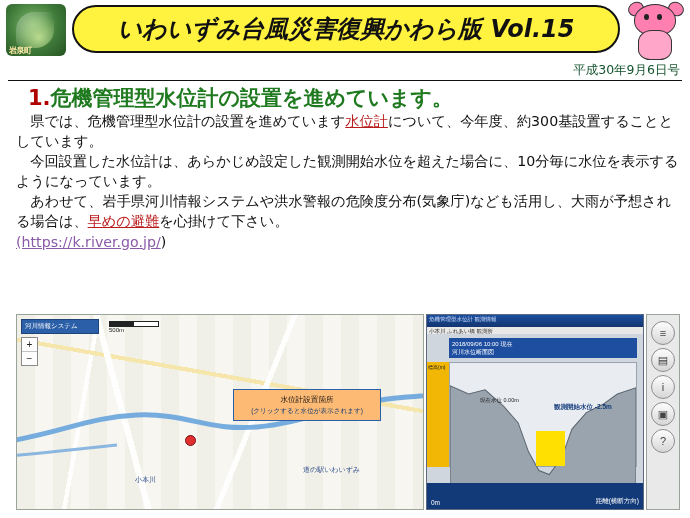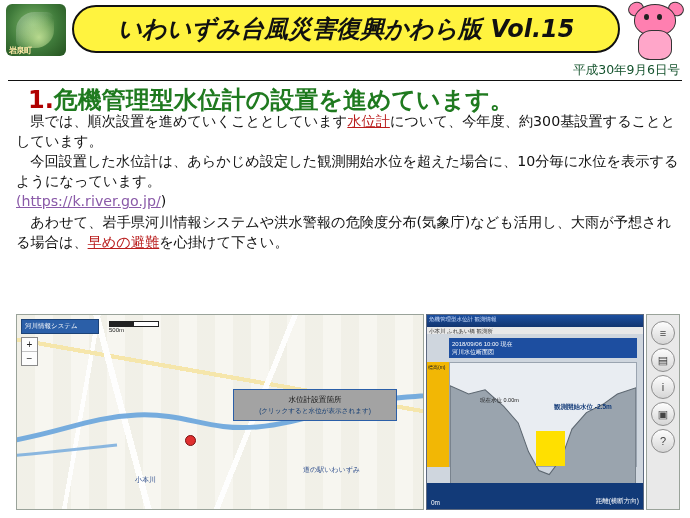--- a/index.html
+++ b/index.html
@@ -143,21 +143,21 @@
     border-top: 1.2px solid #111;
   }
 
   
   .section-heading {
     position: absolute;
     left: 28px;
     top: 84px;
     width: 640px;
     font-family: "DejaVu Sans", sans-serif;
-    font-size: 24px;
+    font-size: 21px;
     font-weight: bold;
     color: #1f7a1f;
     white-space: nowrap;
   }
   .section-heading .num { color: #b00000; }
 
   
   .body {
     position: absolute;
     left: 16px;
@@ -266,23 +266,23 @@
   .scalebar .bar {
     width: 48px; height: 4px;
     background: linear-gradient(90deg, #222 0 50%, #fff 50% 100%);
     border: 1px solid #222;
   }
   .callout {
     position: absolute;
     left: 216px;
     top: 74px;
     width: 126px;
-    background: #a3a3a3;
+    background: #fdba74;
     border: 1px solid #2b5fa8;
-    padding: 4px 18px;
+    padding: 4px 10px;
     text-align: center;
     font-size: 7.6px;
     color: #111;
     line-height: 11px;
   }
   .callout .sub { font-size: 6.6px; color: #123c73; }
   .marker {
     position: absolute;
     left: 168px;
     top: 120px;
@@ -448,24 +448,24 @@
   </div>
 
   <div class="date-line">平成30年9月6日号</div>
   <div class="rule"></div>
 
   <div class="section-heading">
     <span class="num">1.</span><span>危機管理型水位計の設置を進めています。</span>
   </div>
 
   <div class="body">
-    <p class="para" id="p1"><span>　県では、順次設置を進めていくこととしています</span><span class="hl-red-u">水位計</span><span>について、今年度、約300基設置することとしています。</span></p>
+    <p class="para" id="p1"><span>　県では、危機管理型水位計の設置を進めています</span><span class="hl-red-u">水位計</span><span>について、今年度、約300基設置することとしています。</span></p>
     <p class="para" id="p3"><span>　今回設置した水位計は、あらかじめ設定した観測開始水位を超えた場合に、10分毎に水位を表示するようになっています。</span></p>
+    <p class="para" id="p6"><span>　あわせて、岩手県河川情報システムや洪水警報の危険度分布(気象庁)なども活用し、大雨が予想される場合は、</span><span class="hl-red-u">早めの避難</span><span>を心掛けて下さい。</span></p>
     <p class="para" id="p5"><span class="link">(https://k.river.go.jp/</span><span>)</span></p>
-    <p class="para" id="p6"><span>　あわせて、岩手県河川情報システムや洪水警報の危険度分布(気象庁)なども活用し、大雨が予想される場合は、</span><span class="hl-red-u">早めの避難</span><span>を心掛けて下さい。</span></p>
   </div>
 
   <div class="imgrow">
 
     <div class="map-panel">
       <div class="map-bg"></div>
       <div class="map-roads"></div>
 
       <div class="river">
         <svg width="470" height="120" viewBox="0 0 470 120">

